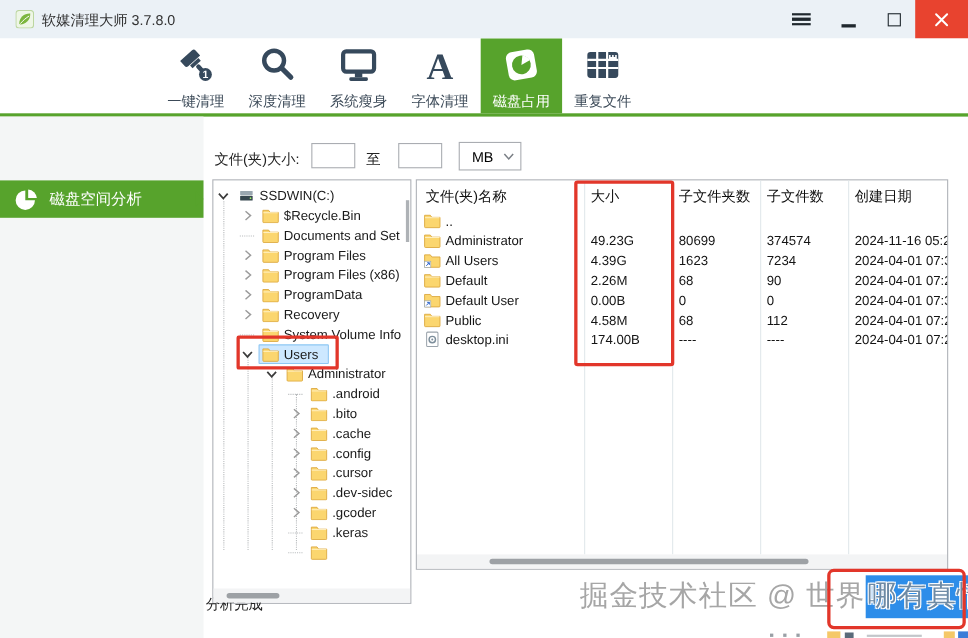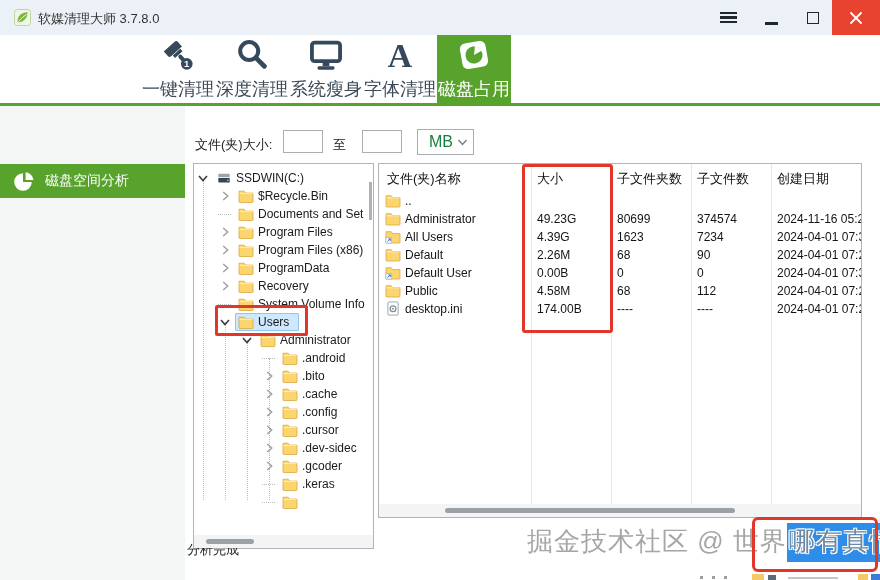--- a/index.html
+++ b/index.html
@@ -23,39 +23,39 @@
   .hamburger{width:17px; height:12px; display:flex; flex-direction:column; justify-content:space-between;}
   .hamburger i{display:block; height:2.4px; background:#20282e;}
   .minbar{width:13px; height:2.4px; background:#20282e; margin-top:12px;}
   .maxbox{width:12px; height:12px; border:1.6px solid #20282e;}
 
   
   .toolbar{position:absolute; left:0; top:35px; width:880px; height:71px; background:#fff; border-bottom:3px solid var(--green);}
   .tb-items{position:absolute; left:141px; top:0; height:68px; display:flex;}
   .tb-item{width:74px; height:68px; display:flex; flex-direction:column; align-items:center; justify-content:flex-end; padding-bottom:5px; gap:3px; color:var(--navy); cursor:default;}
   .tb-item svg{width:36px; height:36px; flex:0 0 auto;}
-  .tb-item .tb-label{font-size:18px; color:#3c4a58; line-height:1;text-align:center;}
+  .tb-item .tb-label{font-size:13px; color:#3c4a58; line-height:1;text-align:center;}
   .tb-item.selected{background:var(--green); color:#fff;}
   .tb-item.selected .tb-label{color:#fff;}
 
   
   .sidebar{position:absolute; left:0; top:106px; width:185px; height:474px; background:#f4f6f6;}
   .sb-item{position:absolute; left:0; width:185px; height:34px; display:flex; align-items:center; gap:10px; padding-left:13px; font-size:14px; color:#3a3a3a; cursor:default;}
   .sb-item .sb-ico{width:22px; height:22px; flex:0 0 auto;}
   .sb-item.first{top:11px; background:#fcfdfd;}
   .sb-item.selected{top:58px; background:var(--green); color:#fff;}
   .sb-item.selected:after{content:""; position:absolute; right:-7px; top:50%; margin-top:-7px; border:7px solid transparent; border-left-color:var(--green);}
 
   
   .filter-label{position:absolute; left:195px; top:136px; font-size:13px; color:#222;}
   .size-input{position:absolute; top:130px; width:40px; height:23px; border:1px solid #aaadb2; font-size:12px; padding:0 4px; background:#fff;}
   .size-input.min{left:283px;}
   .size-input.max{left:362px;}
   .to-label{position:absolute; left:333px; top:136px; font-size:13px; color:#222;}
-  .unit-select{position:absolute; left:417px; top:129px; width:57px; height:26px; border:1px solid #aaadb2; background:#fff; display:flex; align-items:center; font-size:16px; color:#15803d; padding-left:11px; cursor:default;}
+  .unit-select{position:absolute; left:417px; top:129px; width:57px; height:26px; border:1px solid #aaadb2; background:#fff; display:flex; align-items:center; font-size:13px; color:#000000; padding-left:11px; cursor:default;}
   .unit-select svg{position:absolute; right:5px; top:8px; width:11px; height:9px;}
 
   
   .panel{position:absolute; background:#fff; border:1px solid #b0b3b8; overflow:hidden;}
   .tree-panel{left:193px; top:163px; width:181px; height:386px;}
   .table-panel{left:378px; top:163px; width:484px; height:355px;}
   .hscroll{position:absolute; left:0; right:0; bottom:0; height:13px; background:#f3f4f5; z-index:3;}
   .hthumb{position:absolute; bottom:4px; height:5px; background:#9da1a5; border-radius:3px;}
   .vthumb{position:absolute; right:1px; top:18px; width:3px; height:38px; background:#aeb2b6;}
 
@@ -163,20 +163,33 @@
         <div class="tb-item selected">
           <span><svg viewBox="0 0 32 32">
               <g transform="rotate(-10 16 16)">
                 <rect x="4.5" y="4.5" width="23" height="23" rx="5" fill="#fff"></rect>
                 <circle cx="16" cy="16" r="7.6" style="fill:var(--green)"></circle>
                 <path d="M16 16 L16 8.4 A7.6 7.6 0 0 1 22.3 11.6 Z" fill="#fff" transform="rotate(16 16 16)"></path>
               </g>
             </svg></span>
                  <span class="tb-label">磁盘占用</span>
         </div>
+        <div class="tb-item">
+          <span><svg viewBox="0 0 32 32">
+              <rect x="3.5" y="5.5" width="25" height="21" rx="2.5" fill="currentColor"></rect>
+              <g stroke="#fff" stroke-width="1.8">
+                <line x1="3.5" y1="12" x2="28.5" y2="12"></line>
+                <line x1="3.5" y1="18.5" x2="28.5" y2="18.5"></line>
+                <line x1="11.5" y1="5.5" x2="11.5" y2="26.5"></line>
+                <line x1="19.5" y1="5.5" x2="19.5" y2="26.5"></line>
+              </g>
+              <path d="M21 11.5 v-3.6 h1.3 v1.8 h1.2 v-1.8 h1.3 v1.8 h1.2 v-1.8 h1.3 v3.6 z" fill="#fff"></path>
+            </svg></span>
+                 <span class="tb-label">重复文件</span>
+        </div>
       </div>
   </div>
 
   <div class="sidebar" id="sidebar">
       <div class="sb-item selected">
         <span class="sb-ico"><svg viewBox="0 0 22 22">
             <path d="M10 3.2 a8.8 8.8 0 1 0 8.8 8.8 h-8.8 z" fill="#fff"></path>
             <path d="M12.6 2.2 a8.8 8.8 0 0 1 7.9 7.9 h-7.9 z" fill="#fff"></path>
           </svg></span>
                  <span>磁盘空间分析</span>

